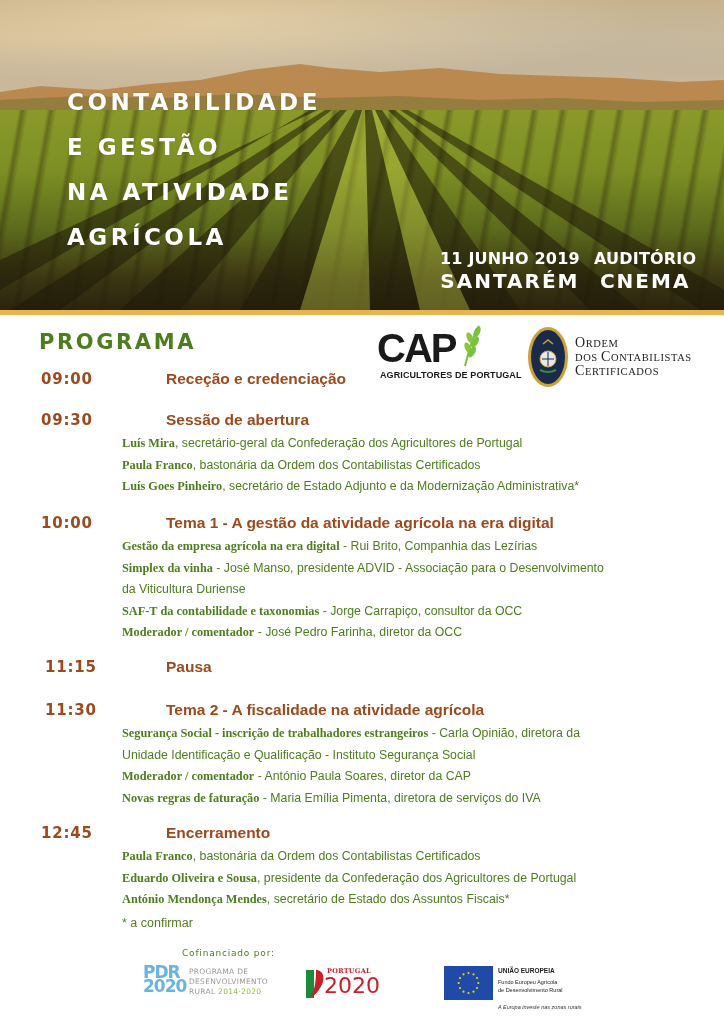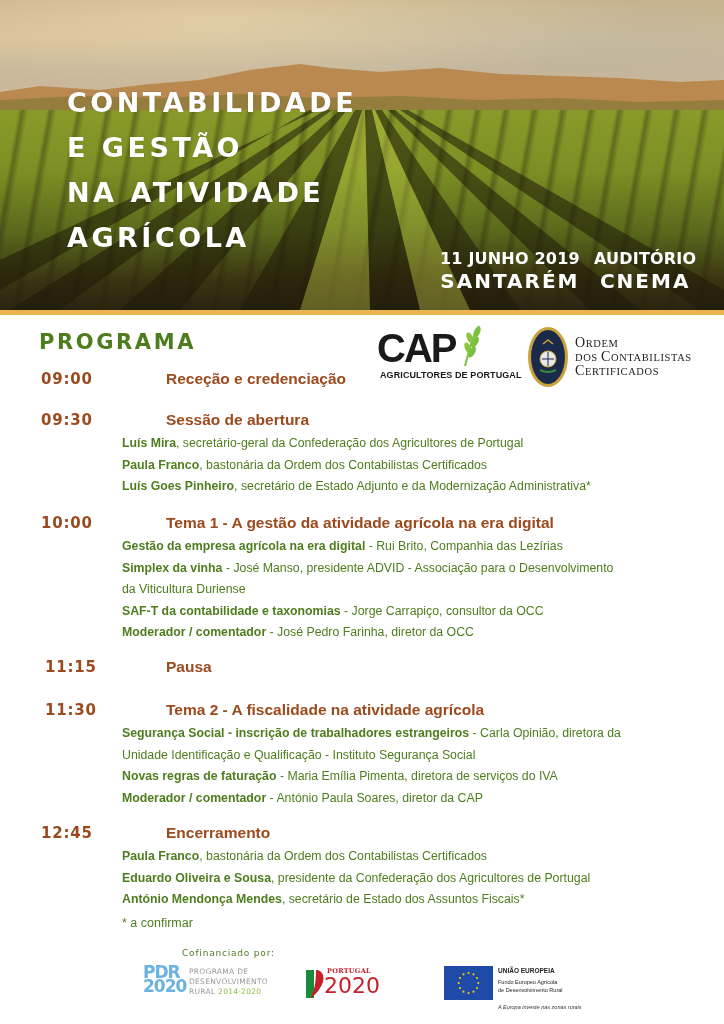--- a/index.html
+++ b/index.html
@@ -23,21 +23,21 @@
       position: absolute; left: 0; top: 110px; width: 724px; height: 200px;
       background:
         repeating-linear-gradient(100deg, rgba(0,0,0,0) 0px, rgba(0,0,0,0) 18px, rgba(40,30,10,0.35) 22px, rgba(0,0,0,0) 28px),
         linear-gradient(180deg, #8a9a2a 0%, #7d8f24 30%, #5b6a1c 60%, #3a3512 85%, #2a2410 100%);
     }
     .hero .rows { position: absolute; left: 0; top: 110px; width: 724px; height: 200px; }
     .hero-gold-bar { position: absolute; left: 0; top: 310px; width: 724px; height: 5px; background: #e9b450; }
 
     .hero-title {
       position: absolute; left: 67px; top: 80px; color: #ffffff;
-      font-family: "DejaVu Sans", sans-serif; font-weight: bold; font-size: 27px;
+      font-family: "DejaVu Sans", sans-serif; font-weight: bold; font-size: 23px;
       letter-spacing: 3.5px; line-height: 45px; text-shadow: 0 0 2px rgba(0,0,0,0.15);
     }
     .hero-title div { white-space: nowrap; }
     .event-date, .event-venue {
       position: absolute; color: #ffffff; font-family: "DejaVu Sans", sans-serif; font-weight: bold;
       text-align: center; white-space: nowrap;
     }
     .event-date { left: 440px; top: 249px; }
     .event-venue { left: 594px; top: 249px; }
     .event-date .l1, .event-venue .l1 { font-size: 16px; letter-spacing: 0.2px; line-height: 20px; }
@@ -78,21 +78,21 @@
     }
     .slot .session-title {
       position: absolute; left: 122px; top: 0; color: #9b4a1e; white-space: nowrap;
       font-family: "Liberation Sans", sans-serif; font-weight: bold; font-size: 15.5px; margin-left: 44px;
     }
     .slot .items { position: absolute; left: 122px; top: 22px; }
     .item {
       color: #4e7d1e; font-family: "Liberation Sans", sans-serif; font-size: 12.3px; line-height: 21.5px;
       white-space: nowrap;
     }
-    .item b { font-weight: bold; }
+    .item b { font-weight: bold; font-family: Liberation Serif, serif; }
 
     .note {
       position: absolute; left: 122px; top: 916px; color: #4e7d1e; font-size: 12.5px;
       font-family: "Liberation Sans", sans-serif;
     }
 
     
     .cofin {
       position: absolute; left: 143px; top: 948px; color: #4e7d1e; font-size: 9px; letter-spacing: 0.8px;
       font-family: "DejaVu Sans", sans-serif;
@@ -238,22 +238,22 @@
     <div class="time" style="left:45px;">11:15</div>
     <div class="session-title">Pausa</div>
   </div>
 
   <div class="slot" style="top:701px;">
     <div class="time" style="left:45px;">11:30</div>
     <div class="session-title">Tema 2 - A fiscalidade na atividade agrícola</div>
     <div class="items">
       <div class="item"><b>Segurança Social - inscrição de trabalhadores estrangeiros</b><span> - Carla Opinião, diretora da</span></div>
       <div class="item"><b></b><span>Unidade Identificação e Qualificação - Instituto Segurança Social</span></div>
+      <div class="item"><b>Moderador / comentador</b><span> - António Paula Soares, diretor da CAP</span></div>
       <div class="item"><b>Novas regras de faturação</b><span> - Maria Emília Pimenta, diretora de serviços do IVA</span></div>
-      <div class="item"><b>Moderador / comentador</b><span> - António Paula Soares, diretor da CAP</span></div>
     </div>
   </div>
 
   <div class="slot" style="top:824px;">
     <div class="time">12:45</div>
     <div class="session-title">Encerramento</div>
     <div class="items">
       <div class="item"><b>Paula Franco</b><span>, bastonária da Ordem dos Contabilistas Certificados</span></div>
       <div class="item"><b>Eduardo Oliveira e Sousa</b><span>, presidente da Confederação dos Agricultores de Portugal</span></div>
       <div class="item"><b>António Mendonça Mendes</b><span>, secretário de Estado dos Assuntos Fiscais*</span></div>

